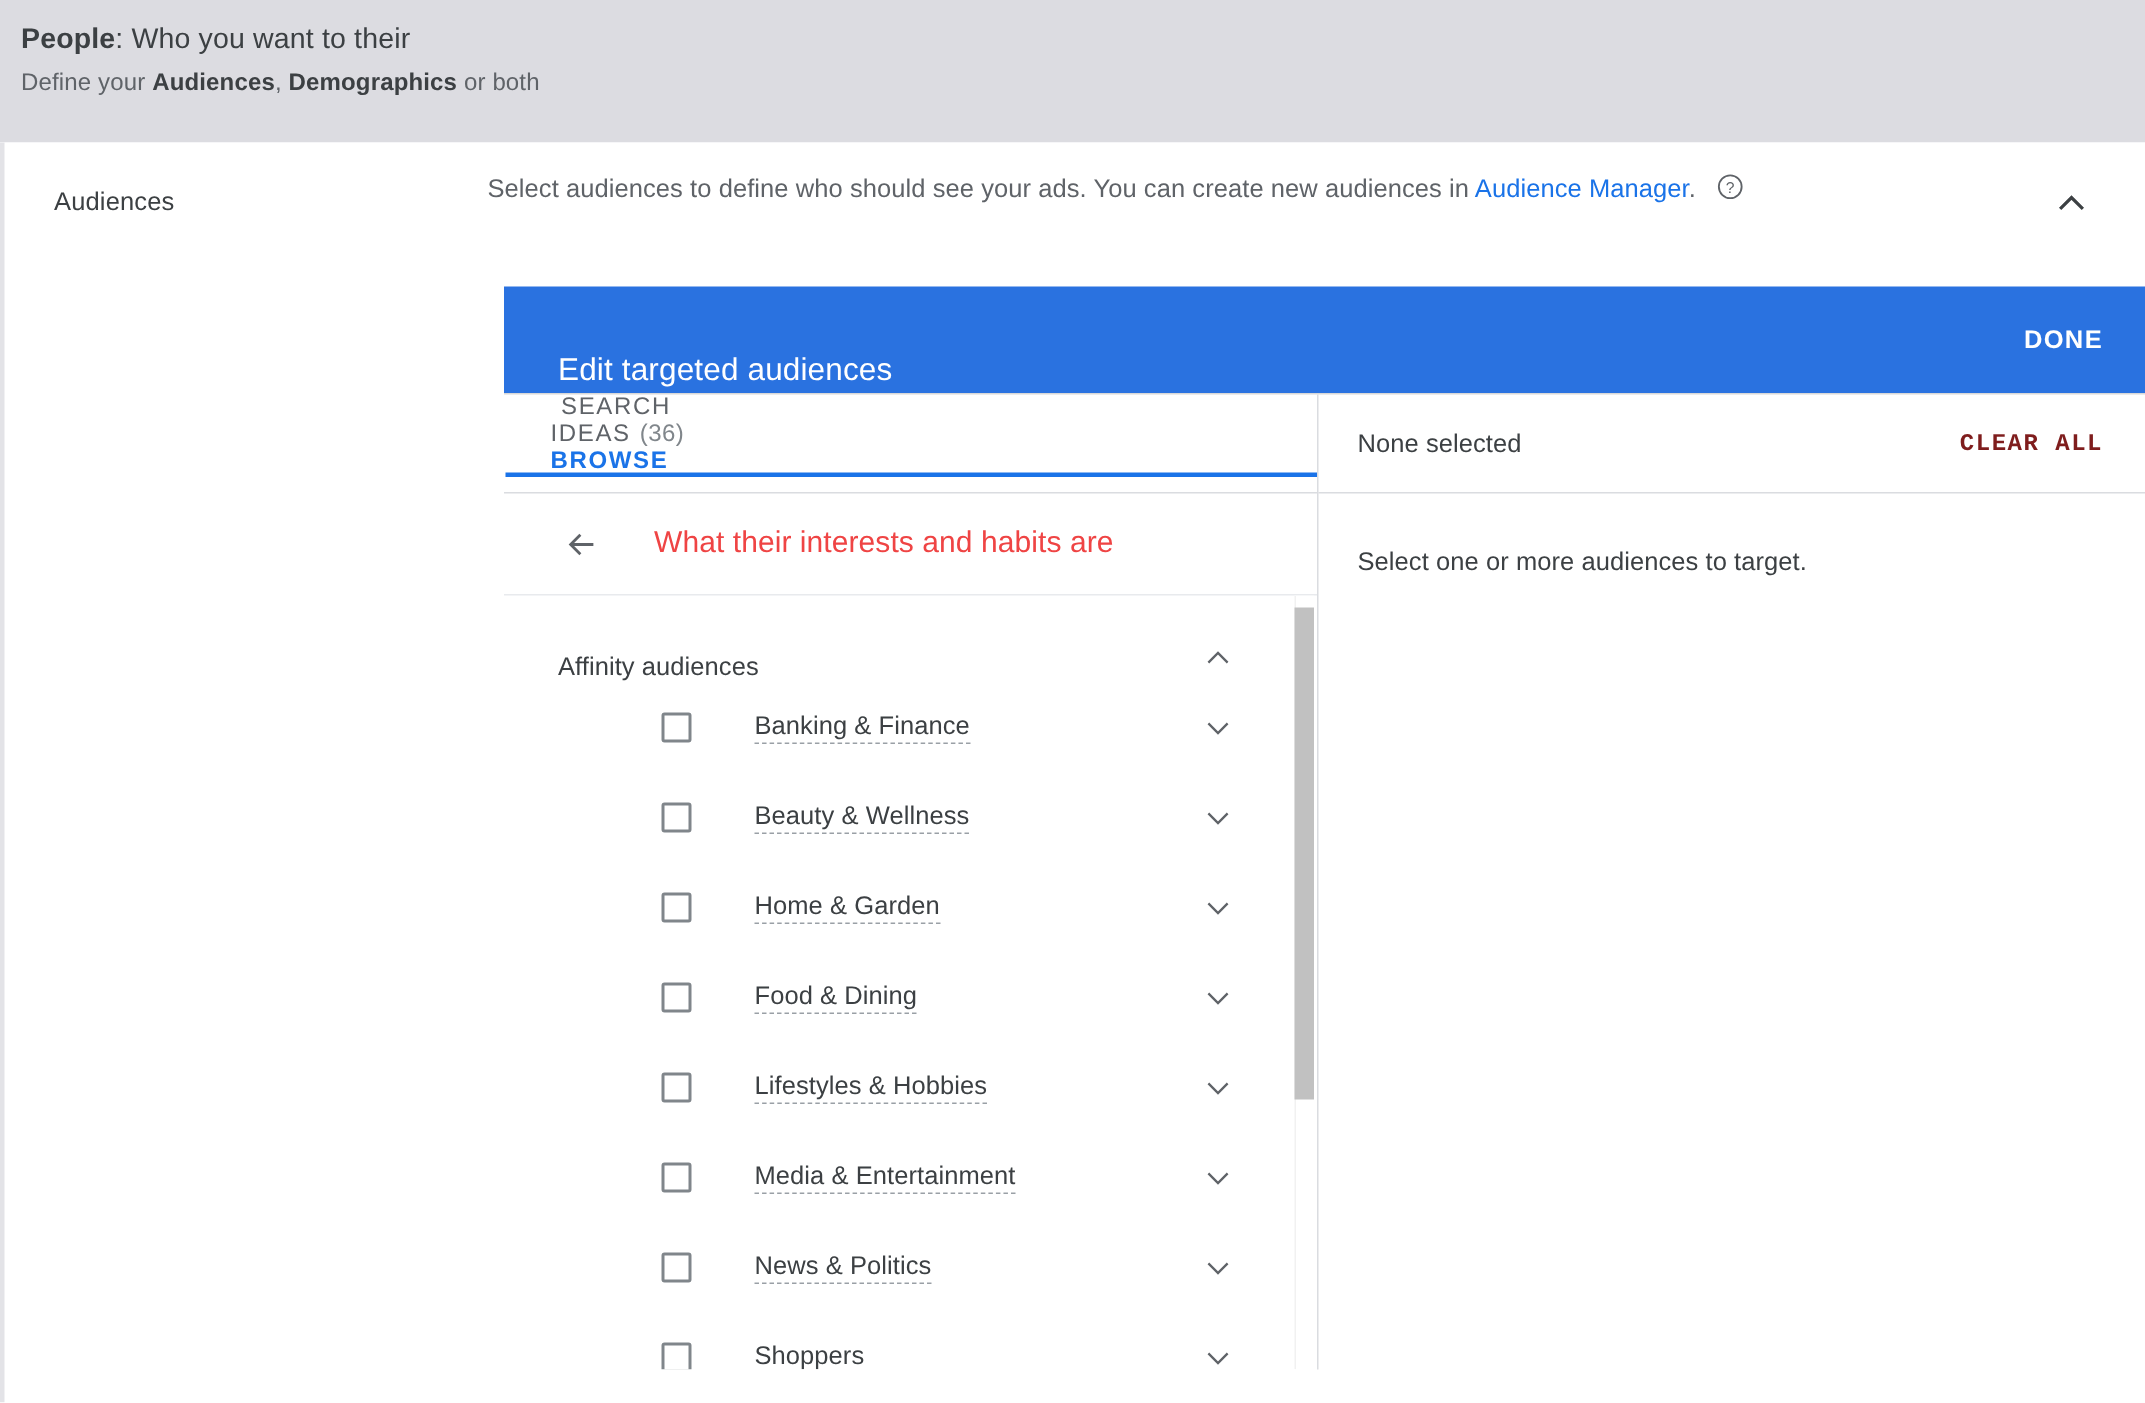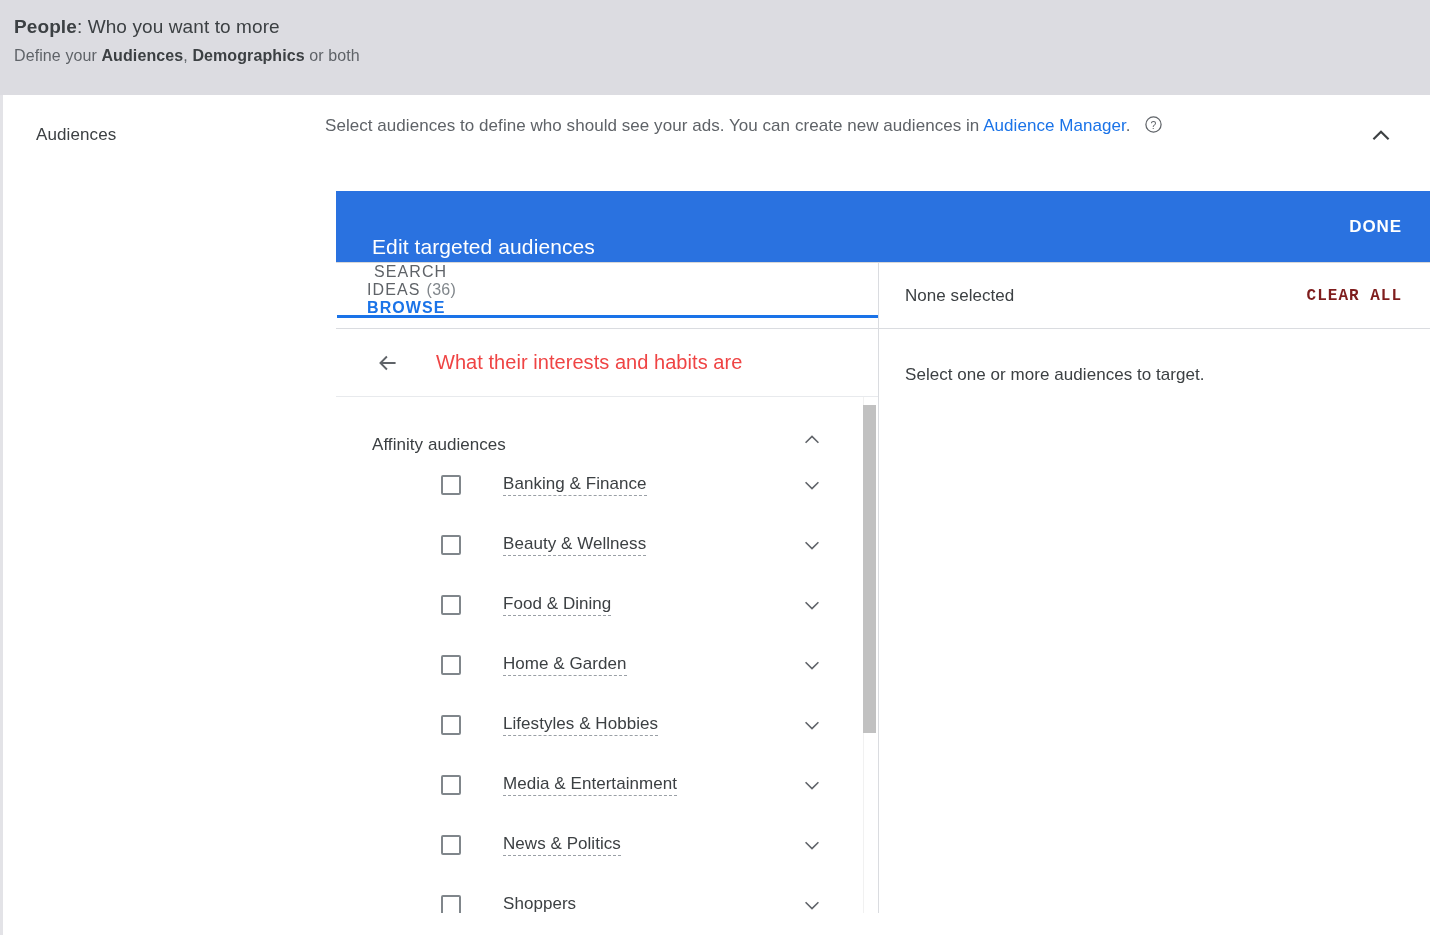--- a/index.html
+++ b/index.html
@@ -272,21 +272,21 @@
     font-size: 17px;
     color: #3c4043;
     letter-spacing: .05px;
   }
 </style>
 </head>
 <body>
 
 <div class="page-header">
   <div class="line1">
-    <b>People</b><span>: Who you want to more</span>
+    <b>People</b><span>: Who you want to their</span>
   </div>
   <div class="line2">
     <span>Define your </span><b>Audiences</b><span>, </span><b>Demographics</b><span> or both</span>
   </div>
 </div>
 
 <div class="body-area">
 
   <div class="section-label">Audiences</div>
 
@@ -365,31 +365,31 @@
             <span class="item-label">Beauty &amp; Wellness</span>
             <span class="item-chevron">
               <svg width="22" height="22" viewBox="0 0 24 24">
                   <path d="M5 9 L12 16 L19 9" fill="none" stroke="#5f6368" stroke-width="1.7"></path>
                 </svg>
             </span>
           </div>
 
           <div class="list-item">
             <span class="checkbox"></span>
+            <span class="item-label">Home &amp; Garden</span>
+            <span class="item-chevron">
+              <svg width="22" height="22" viewBox="0 0 24 24">
+                  <path d="M5 9 L12 16 L19 9" fill="none" stroke="#5f6368" stroke-width="1.7"></path>
+                </svg>
+            </span>
+          </div>
+
+          <div class="list-item">
+            <span class="checkbox"></span>
             <span class="item-label">Food &amp; Dining</span>
-            <span class="item-chevron">
-              <svg width="22" height="22" viewBox="0 0 24 24">
-                  <path d="M5 9 L12 16 L19 9" fill="none" stroke="#5f6368" stroke-width="1.7"></path>
-                </svg>
-            </span>
-          </div>
-
-          <div class="list-item">
-            <span class="checkbox"></span>
-            <span class="item-label">Home &amp; Garden</span>
             <span class="item-chevron">
               <svg width="22" height="22" viewBox="0 0 24 24">
                   <path d="M5 9 L12 16 L19 9" fill="none" stroke="#5f6368" stroke-width="1.7"></path>
                 </svg>
             </span>
           </div>
 
           <div class="list-item">
             <span class="checkbox"></span>
             <span class="item-label">Lifestyles &amp; Hobbies</span>

